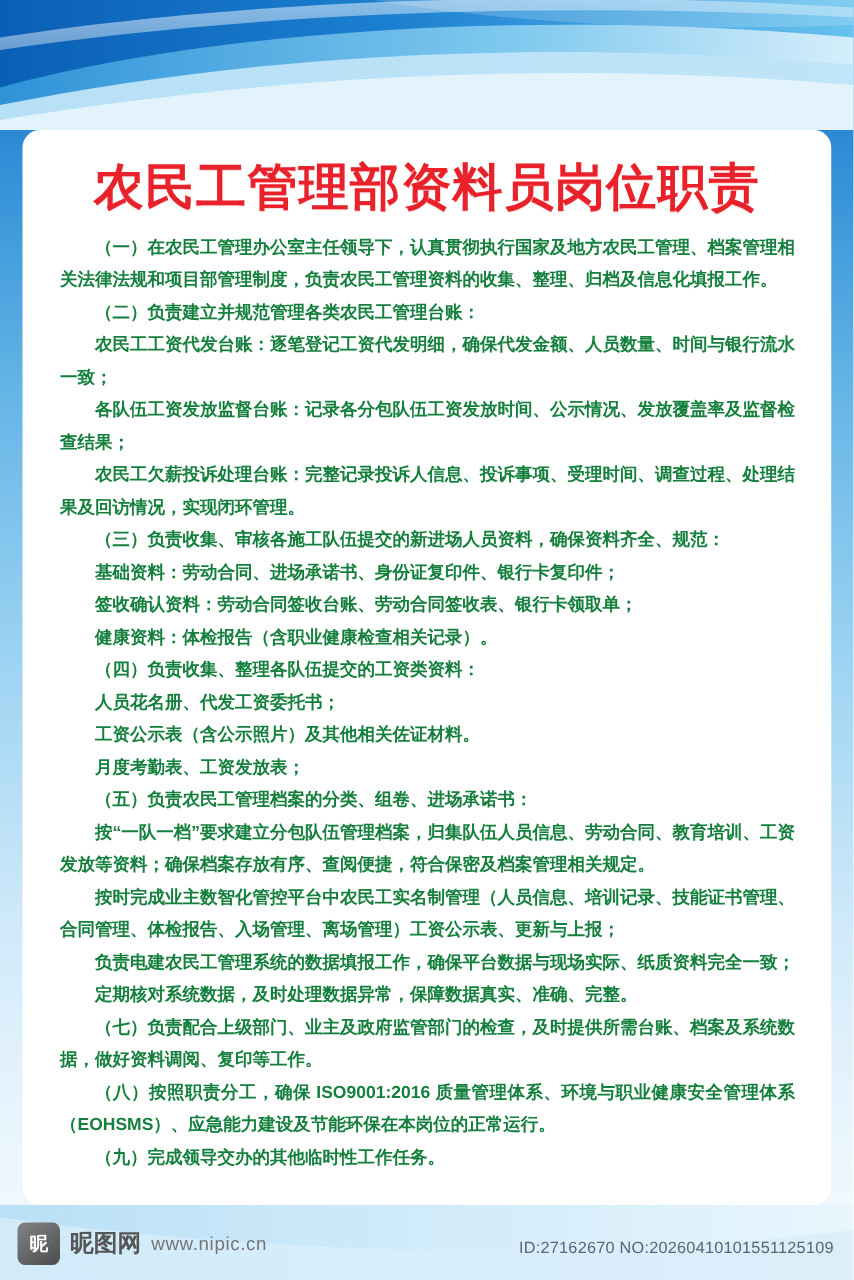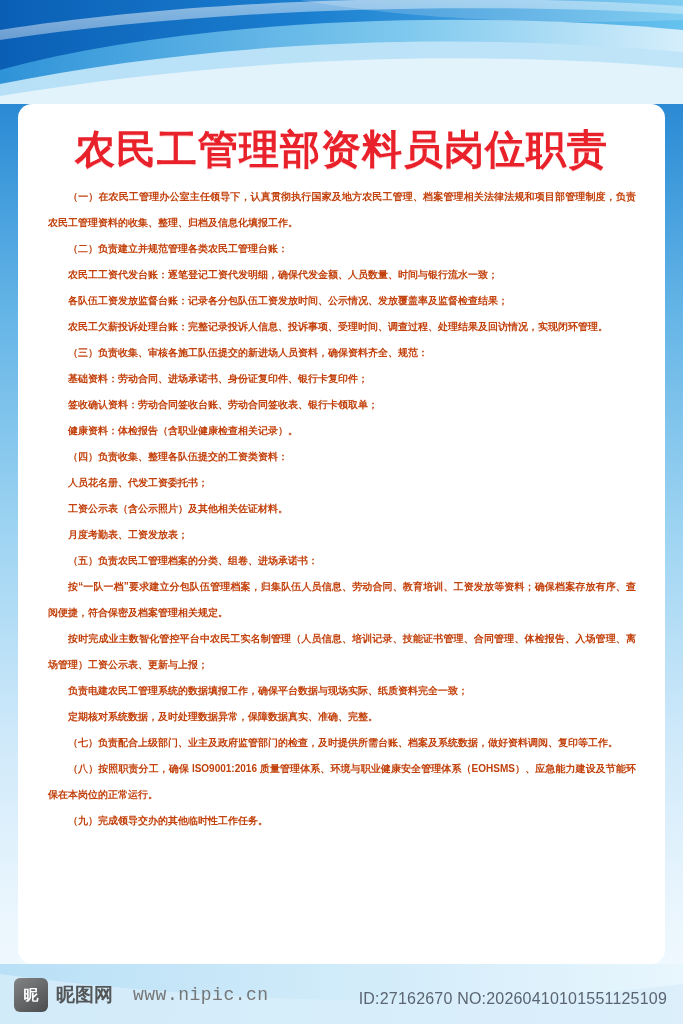--- a/index.html
+++ b/index.html
@@ -75,24 +75,24 @@
     white-space: nowrap;
   }
 
   
   .body-text {
     position: absolute;
     left: 30px;
     top: 80px;
     width: 588px;
     font-family: "Liberation Sans", "DejaVu Sans", sans-serif;
-    font-size: 10px;
+    font-size: 14px;
     font-weight: bold;
     line-height: 26px;
-    color: #c2410c;
+    color: #15803d;
     text-align: justify;
   }
   .para {
     margin: 0 0 0 0;
     text-indent: 2em;
   }
 
   
   .footer-logo {
     position: absolute;
@@ -115,31 +115,31 @@
     justify-content: center;
     font-family: "Liberation Sans", sans-serif;
   }
   .logo-text {
     font-size: 19px;
     font-weight: bold;
     color: #4a4a4a;
     letter-spacing: 0px;
   }
   .logo-url {
-    font-size: 18px;
+    font-size: 15px;
     color: #6c6c6c;
     letter-spacing: 0.5px;
-    margin-left: 12px;
-    font-family: Liberation Mono, monospace;
+    margin-left: 0;
+    font-family: Liberation Sans, sans-serif;
   }
   .footer-id {
     position: absolute;
     right: 16px;
     top: 990px;
-    font-size: 16px;
+    font-size: 13px;
     color: #5b6570;
     font-family: "Liberation Sans", sans-serif;
     letter-spacing: 0.2px;
   }
 </style>
 </head>
 <body>
 
 <div class="poster">
 

